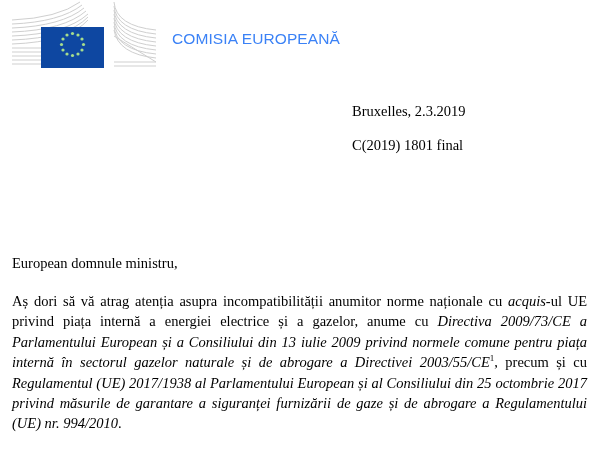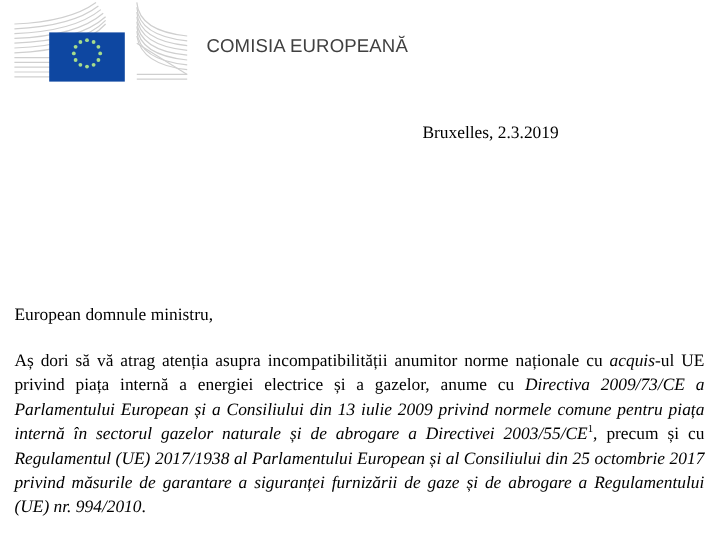--- a/index.html
+++ b/index.html
@@ -22,21 +22,21 @@
       width: 150px;
       height: 72px;
     }
     .org-name {
       position: absolute;
       left: 172px;
       top: 30px;
       font-family: "Liberation Sans", sans-serif;
       font-size: 15.5px;
       letter-spacing: 0.1px;
-      color: #404040;
+      color: #3b82f6;
     }
     .meta {
       position: absolute;
       left: 352px;
       top: 103px;
       font-size: 14.5px;
       line-height: 17px;
     }
     .meta .gap { height: 17px; }
     .salutation {
@@ -109,17 +109,18 @@
       <circle cx="59" cy="35" r="1.6"></circle>
     </g>
   </svg>
 </div>
 
 <div class="org-name">COMISIA EUROPEANĂ</div>
 
 <div class="meta">
   <div>Bruxelles, 2.3.2019</div>
   <div class="gap"></div>
+  <div>C(2019) 1801 final</div>
 </div>
 
 <div class="salutation">European domnule ministru,</div>
 
 <div class="body-text"><span>Aș dori să vă atrag atenția asupra incompatibilității anumitor norme naționale cu </span><em>acquis</em><span>-ul UE privind piața internă a energiei electrice și a gazelor, anume cu </span><em>Directiva 2009/73/CE a Parlamentului European și a Consiliului din 13 iulie 2009 privind normele comune pentru piața internă în sectorul gazelor naturale și de abrogare a Directivei 2003/55/CE</em><sup>1</sup><span>, precum și cu </span><em>Regulamentul (UE) 2017/1938 al Parlamentului European și al Consiliului din 25 octombrie 2017 privind măsurile de garantare a siguranței furnizării de gaze și de abrogare a Regulamentului (UE) nr. 994/2010</em><span>.</span></div>
 
 </body></html>

